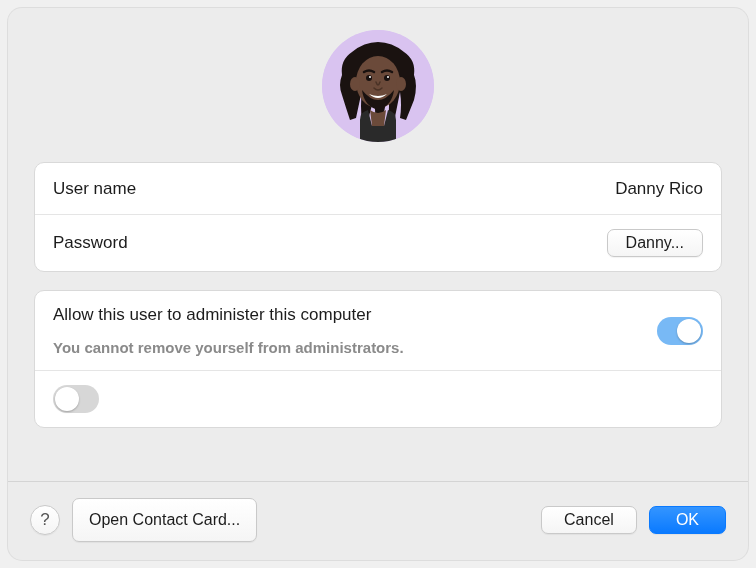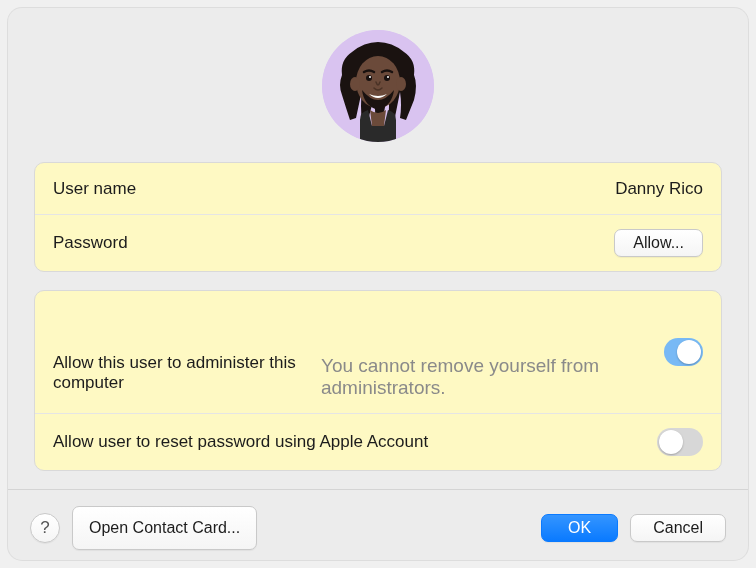--- a/index.html
+++ b/index.html
@@ -49,21 +49,21 @@
       overflow: hidden;
     }
 
     .avatar-svg {
       width: 112px;
       height: 112px;
     }
 
     .group {
       width: 100%;
-      background: #fef9c3;
+      background: #ffffff;
       border: 1px solid #d9d9d9;
       border-radius: 10px;
       margin-bottom: 18px;
     }
 
     .row {
       display: flex;
       align-items: center;
       justify-content: space-between;
       padding: 14px 18px;
@@ -75,35 +75,35 @@
       border-bottom: none;
       gap: 7px;
     }
 
     .row-label {
       font-size: 17px;
       color: #1c1c1c;
     }
 
     .row-sublabel {
-      font-size: 19px;
+      font-size: 15px;
       color: #8a8a8a;
       margin-top: 2px;
+      font-weight: bold;
     }
 
     .row-value {
       font-size: 17px;
       color: #1c1c1c;
     }
 
     .row-left {
       display: flex;
-      flex-direction: row;
-      gap: 0;
-      margin-top: 48px;
+      flex-direction: column;
+      gap: 12px;
     }
 
     .btn {
       font-size: 16px;
       padding: 4px 16px;
       border-radius: 7px;
       border: 1px solid #c9c9c9;
       background: linear-gradient(#ffffff, #f5f5f5);
       cursor: pointer;
       box-shadow: 0 1px 1px rgba(0,0,0,0.05);
@@ -227,46 +227,45 @@
       </svg>
     </div>
 
     <div class="group">
       <div class="row">
         <span class="row-label">User name</span>
         <span class="row-value">Danny Rico</span>
       </div>
       <div class="row">
         <span class="row-label">Password</span>
-        <button class="btn btn-change">Allow...</button>
+        <button class="btn btn-change">Danny...</button>
       </div>
     </div>
 
     <div class="group">
       <div class="row">
         <div class="row-left">
           <span class="row-label">Allow this user to administer this computer</span>
           <span class="row-sublabel">You cannot remove yourself from administrators.</span>
         </div>
         <div class="toggle toggle-on">
           <div class="toggle-knob"></div>
         </div>
       </div>
       <div class="row">
-        <span class="row-label">Allow user to reset password using Apple Account</span>
         <div class="toggle toggle-off">
           <div class="toggle-knob"></div>
         </div>
       </div>
     </div>
 
   </div>
 
   <div class="footer">
     <div class="help-btn">
       <span>?</span>
     </div>
     <button class="btn btn-contact">Open Contact Card...</button>
     <div class="footer-spacer"></div>
+    <button class="btn btn-cancel">Cancel</button>
     <button class="btn btn-primary">OK</button>
-    <button class="btn btn-cancel">Cancel</button>
   </div>
 </div>
 
 </body></html>

